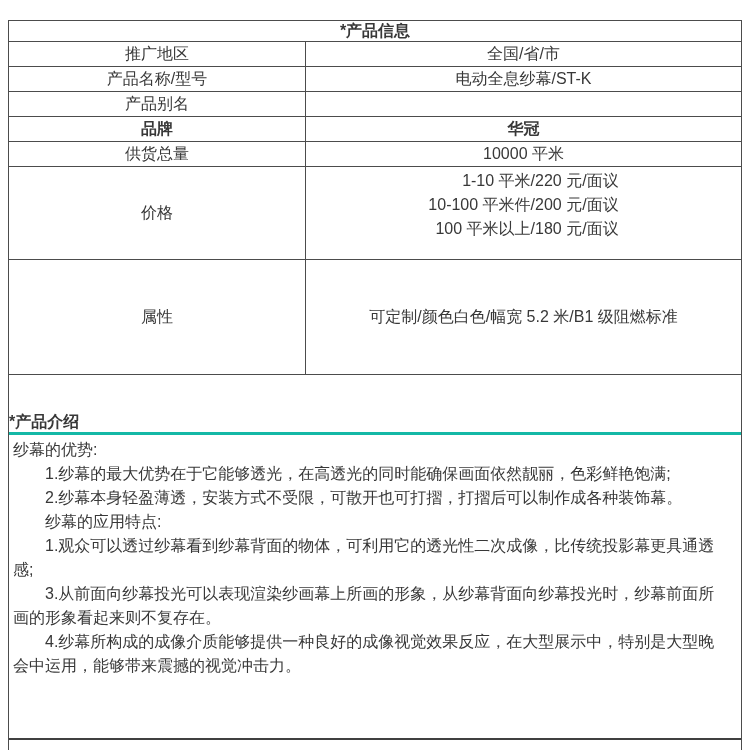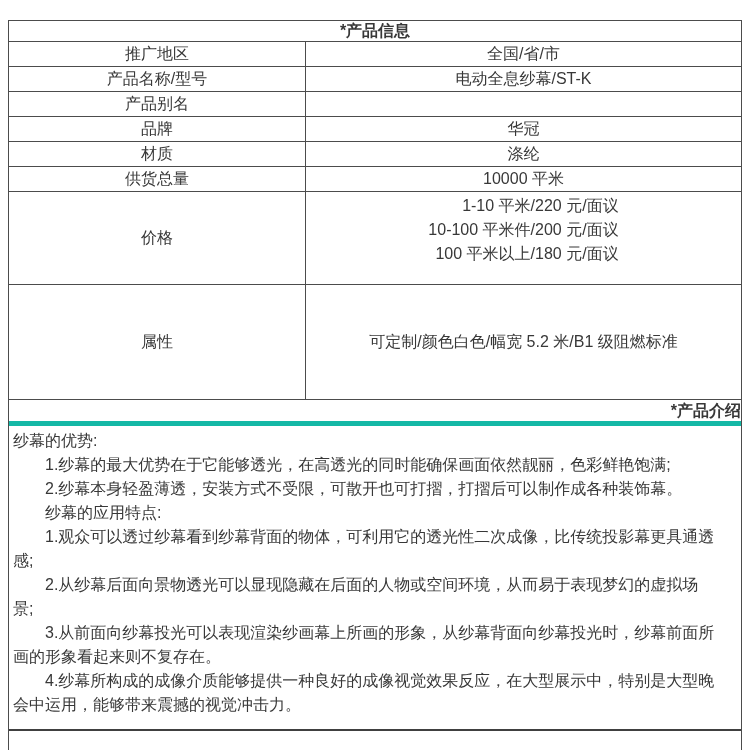--- a/index.html
+++ b/index.html
@@ -49,35 +49,36 @@
   }
   .row .cell-value {
     flex: 1 1 auto;
     display: flex;
     align-items: center;
     justify-content: center;
     text-align: right;
     line-height: 24px;
   }
   .row-std { height: 24px; }
-  .row-bold { font-weight: normal; }
+  .row-bold { font-weight: bold; }
   .row-price { height: 92px; }
   .row-price .cell-value {
     align-items: flex-start;
     padding-top: 2px;
     white-space: pre-line;
   }
   .row-attr { height: 114px; }
   .intro-header {
     height: 21px;
     line-height: 21px;
-    text-align: right;
+    text-align: left;
     font-weight: bold;
     font-size: 16px;
-    border-bottom: 5px solid #14b8a6;
+    border-bottom: 3px solid #14b8a6;
+    margin-top: 36px;
   }
   .intro-body {
     height: 305px;
     box-sizing: border-box;
     padding: 3px 4px 16px 4px;
     border-bottom: 2px solid #404040;
     font-size: 16px;
     line-height: 24px;
     overflow: hidden;
   }
@@ -114,24 +115,20 @@
 
   <div class="row row-std">
     <div class="cell-label">产品别名</div>
   </div>
 
   <div class="row row-std row-bold">
     <div class="cell-label">品牌</div>
     <div class="cell-value">华冠</div>
   </div>
 
-  <div class="row row-std">
-    <div class="cell-label">材质</div>
-    <div class="cell-value">涤纶</div>
-  </div>
 
   <div class="row row-std">
     <div class="cell-label">供货总量</div>
     <div class="cell-value">10000 平米</div>
   </div>
 
   <div class="row row-price">
     <div class="cell-label">价格</div>
     <div class="cell-value">1-10 平米/220 元/面议
 10-100 平米件/200 元/面议
@@ -147,22 +144,20 @@
     <span>*产品介绍</span>
   </div>
 
   <div class="intro-body">
     <p>纱幕的优势:</p>
     <p class="p-indent">1.纱幕的最大优势在于它能够透光，在高透光的同时能确保画面依然靓丽，色彩鲜艳饱满;</p>
     <p class="p-indent">2.纱幕本身轻盈薄透，安装方式不受限，可散开也可打摺，打摺后可以制作成各种装饰幕。</p>
     <p class="p-indent">纱幕的应用特点:</p>
     <p class="p-indent">1.观众可以透过纱幕看到纱幕背面的物体，可利用它的透光性二次成像，比传统投影幕更具通透
 感;</p>
-    <p class="p-indent">2.从纱幕后面向景物透光可以显现隐藏在后面的人物或空间环境，从而易于表现梦幻的虚拟场
-景;</p>
     <p class="p-indent">3.从前面向纱幕投光可以表现渲染纱画幕上所画的形象，从纱幕背面向纱幕投光时，纱幕前面所
 画的形象看起来则不复存在。</p>
     <p class="p-indent">4.纱幕所构成的成像介质能够提供一种良好的成像视觉效果反应，在大型展示中，特别是大型晚
 会中运用，能够带来震撼的视觉冲击力。</p>
   </div>
 
   <div class="empty-section"></div>
 
 </div>
 

